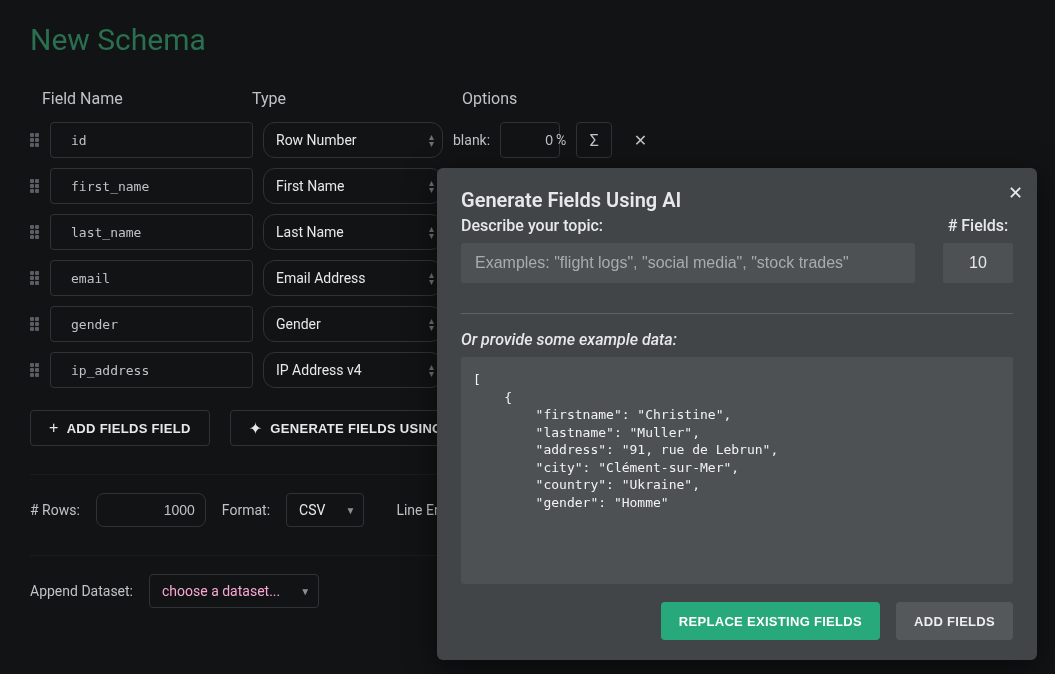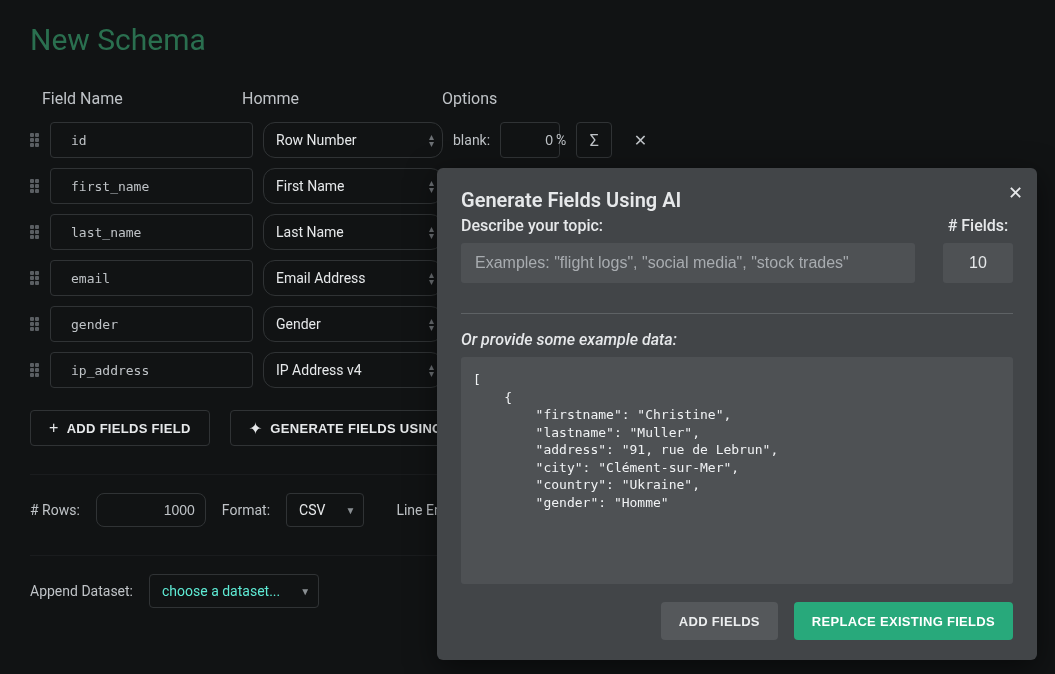--- a/index.html
+++ b/index.html
@@ -26,20 +26,21 @@
   .page{padding:22px 30px;}
   h1{
     margin:0 0 32px 0;
     font-size:30px;
     font-weight:400;
     color:#2a6f4f;
   }
   
   .col-headers{
     display:flex;
+    gap:10px;
     padding-left:10px;
     margin-bottom:14px;
   }
   .col-headers span{font-size:16px;color:var(--text);}
   .col-field{width:200px;}
   .col-type{width:200px;}
   .col-options{flex:1;}
 
   
   .rows{display:flex;flex-direction:column;gap:10px;}
@@ -170,21 +171,21 @@
   .mbtn.primary{background:var(--brand-bright);color:#fff;}
 </style>
 </head>
 <body>
 
 <div class="page">
   <h1>New Schema</h1>
 
   <div class="col-headers">
     <span class="col-field" style="margin-left:2px;">Field Name</span>
-    <span class="col-type">Homme</span>
+    <span class="col-type">Type</span>
     <span class="col-options">Options</span>
   </div>
 
   <div class="rows">
 
     <div class="row">
       <div class="grip">
           <i></i>
           <i></i>
           <i></i>
@@ -317,21 +318,21 @@
       <span class="caret">▼</span>
     </div>
     <span style="margin-left:16px;">Line Ending:</span>
   </div>
 
   <hr>
 
   <div class="bottom-row">
     <span>Append Dataset:</span>
     <div class="select" style="min-width:160px;">
-      <span style="color:#5eead4;">choose a dataset...</span>
+      <span style="color:#f9a8d4;">choose a dataset...</span>
       <span class="caret">▼</span>
     </div>
   </div>
 
 </div>
 
 <div class="modal">
   <span class="close">
     <span>✕</span>
   </span>
@@ -354,16 +355,16 @@
   <div class="example-box">[
     {
         "firstname": "Christine",
         "lastname": "Muller",
         "address": "91, rue de Lebrun",
         "city": "Clément-sur-Mer",
         "country": "Ukraine",
         "gender": "Homme"</div>
 
   <div class="modal-actions">
+    <button class="mbtn primary">REPLACE EXISTING FIELDS</button>
     <button class="mbtn secondary">ADD FIELDS</button>
-    <button class="mbtn primary">REPLACE EXISTING FIELDS</button>
   </div>
 </div>
 
 </body></html>

